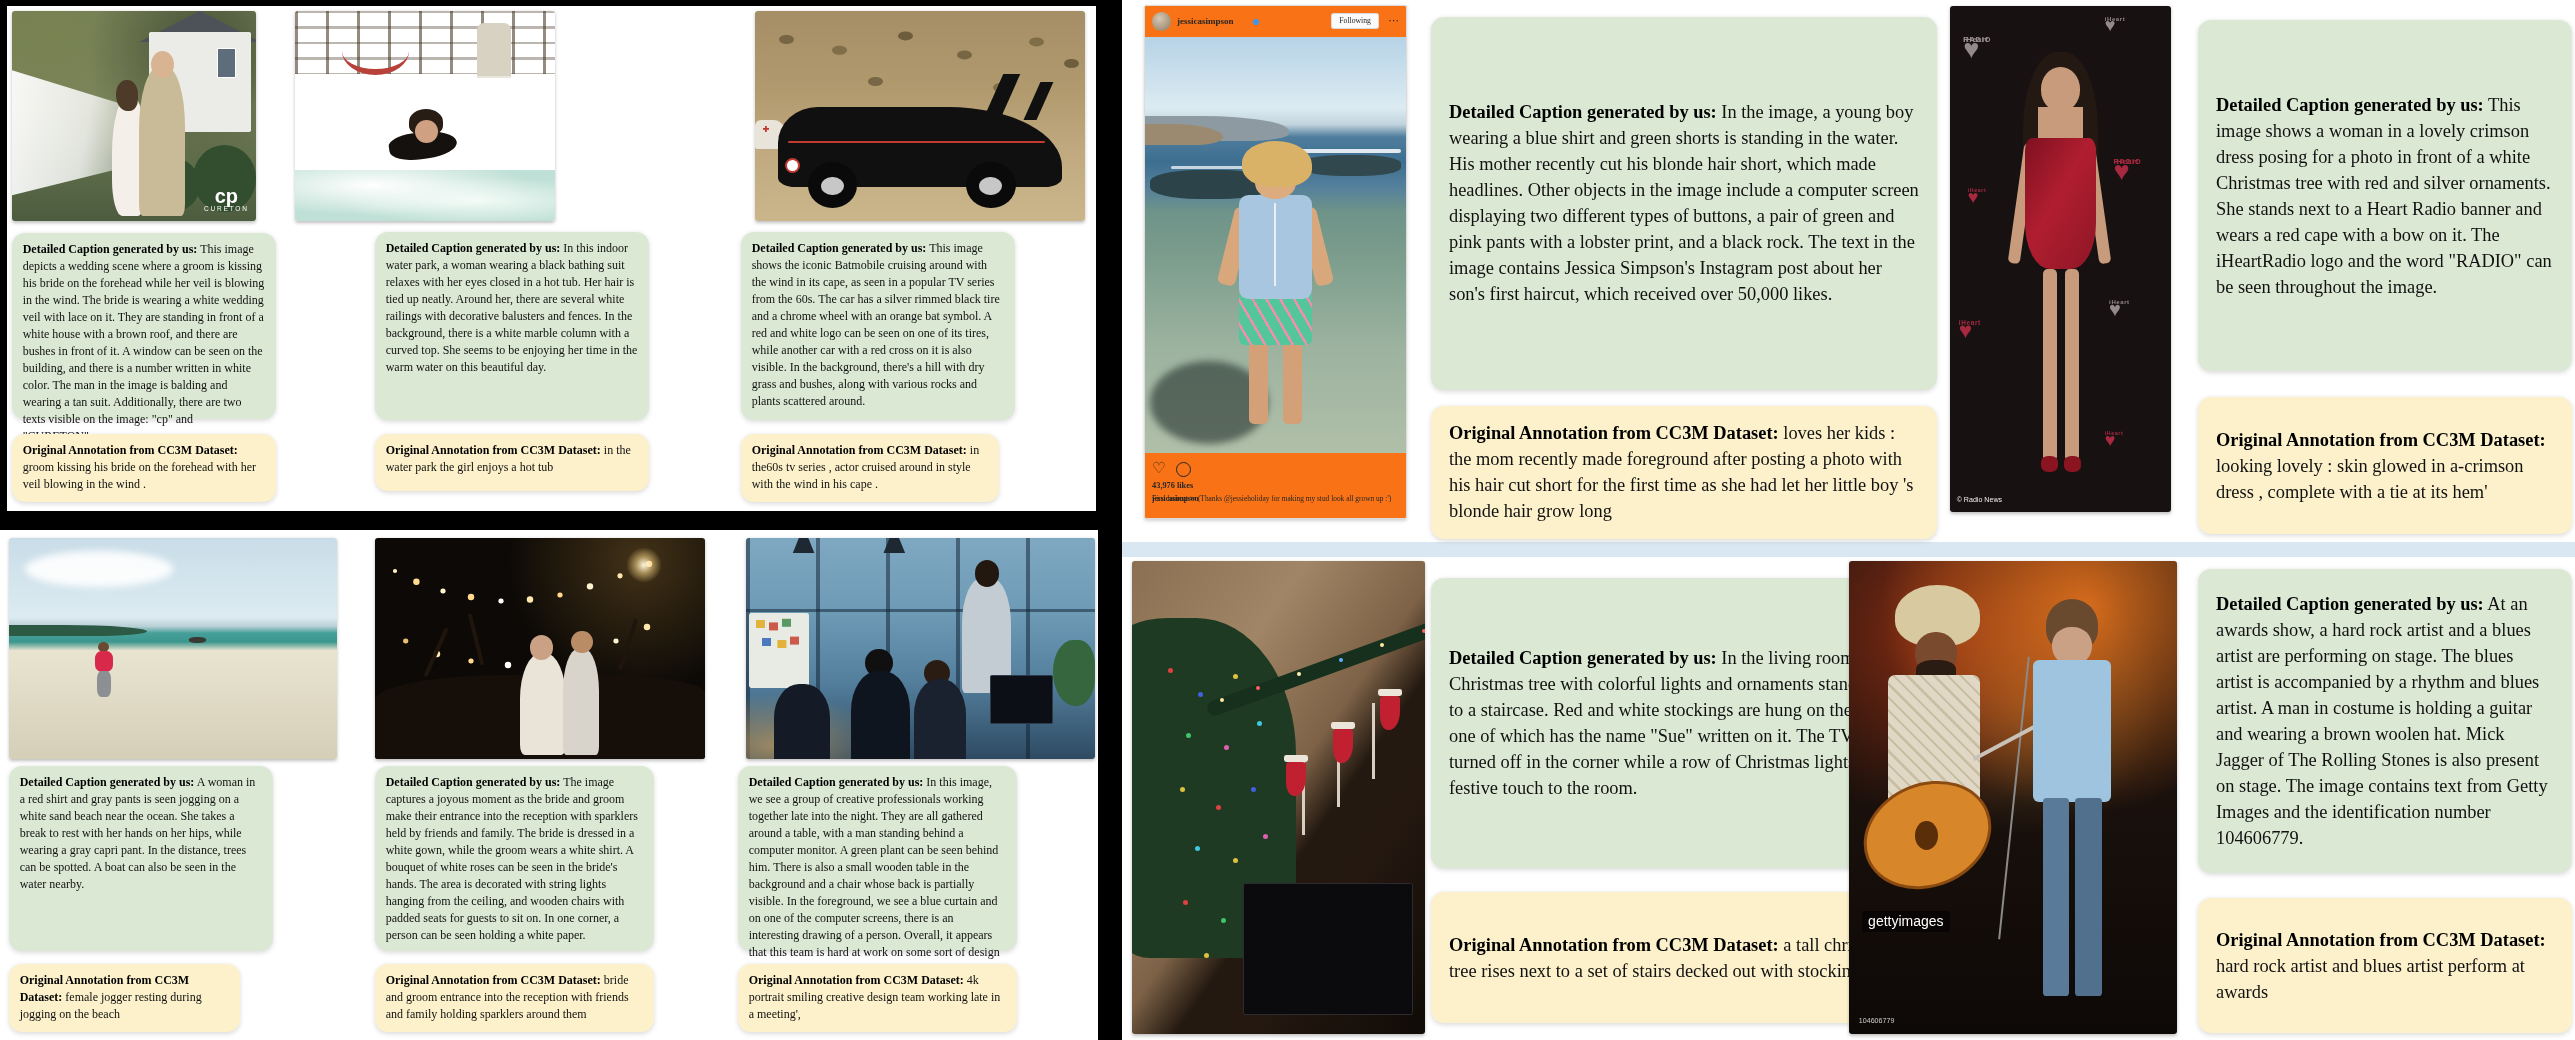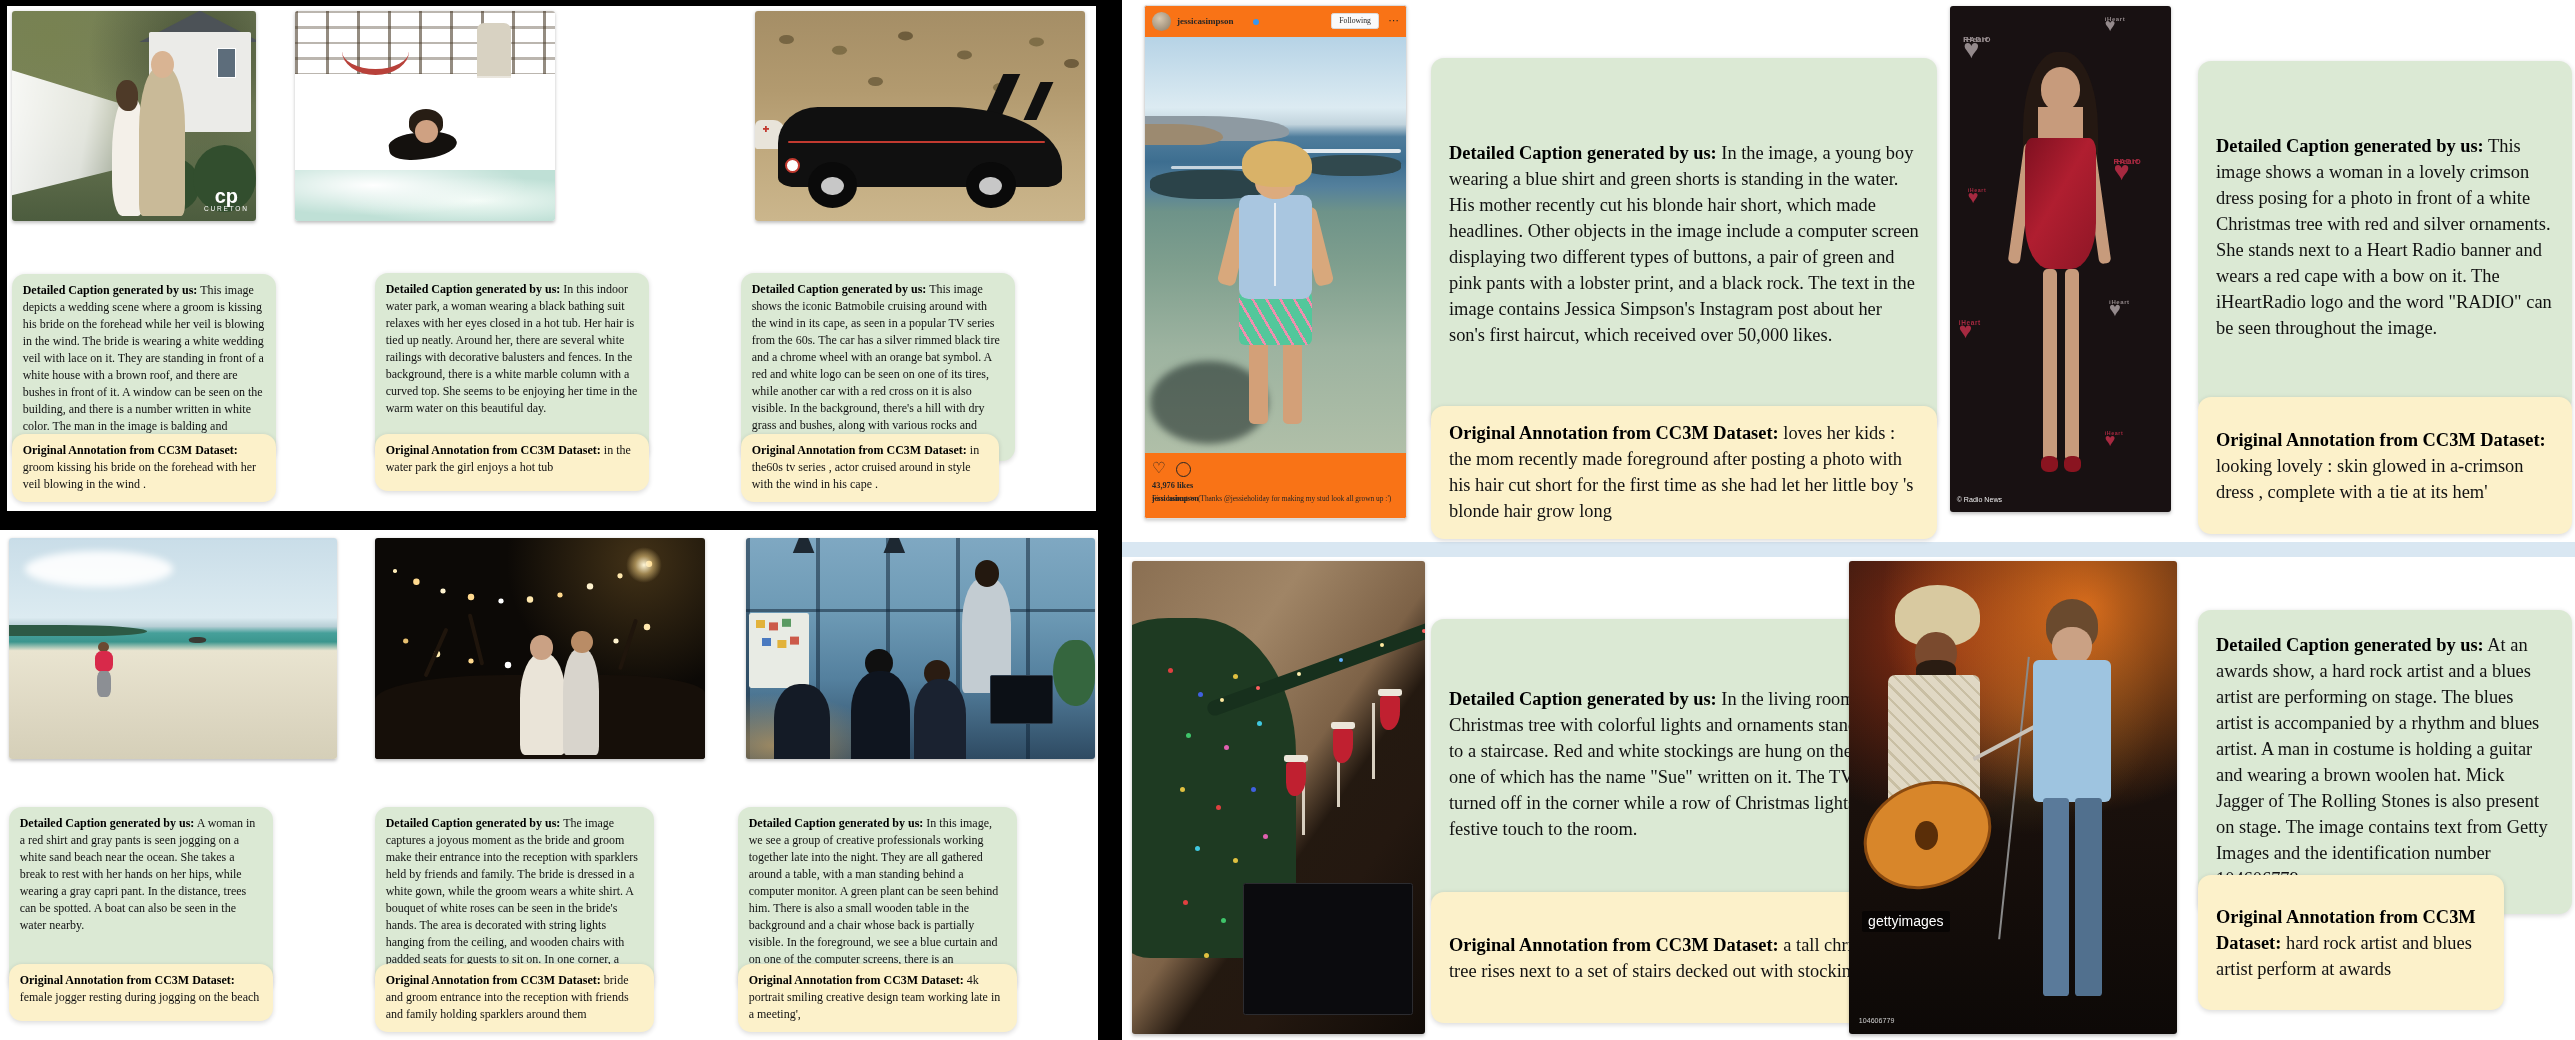--- a/index.html
+++ b/index.html
@@ -5,21 +5,21 @@
   html,body{margin:0;padding:0;background:#ffffff;}
   body{width:2576px;height:1041px;position:relative;overflow:hidden;
        font-family:"Liberation Serif", serif;color:#111;}
   .abs{position:absolute;}
   
   .frame-black{background:#000;}
   .frame-inner{background:#fff;}
   .row-sep{background:#d9e7f2;}
   
   .box{position:absolute;border-radius:13px;box-shadow:0 1.8px 5.3px rgba(0,0,0,.14);}
-  .green{background:#dbe9d4;margin-top:41px;}
+  .green{background:#dbe9d4;}
   .yellow{background:#fcf1ca;}
   .lbox{font-size:12px;line-height:17px;padding:8.3px 10.7px;box-sizing:border-box;}
   .rbox{font-size:18.4px;line-height:26px;padding:14.3px 18px;box-sizing:border-box;
         display:flex;align-items:center;}
   .lbox p,.rbox p{margin:0;}
   .lead{font-weight:bold;color:#000;}
   
   .img{position:absolute;overflow:hidden;border-radius:3px;box-shadow:0 1.2px 3.6px rgba(0,0,0,.25);}
   .img *{position:absolute;}
   
@@ -324,21 +324,21 @@
   <div class="i6-p3h"></div>
   <div class="i6-p1"></div>
   <div class="i6-p2"></div>
   <div class="i6-p3"></div>
   <div class="i6-mon"></div>
 </div>
 
 <div class="box green lbox" style="left:9px;top:766px;width:264px;height:185px">
   <p><b class="lead">Detailed Caption generated by us:</b> <span>A woman in a red shirt and gray pants is seen jogging on a white sand beach near the ocean. She takes a break to rest with her hands on her hips, while wearing a gray capri pant. In the distance, trees can be spotted. A boat can also be seen in the water nearby.</span></p>
 </div>
-<div class="box yellow lbox" style="left:9px;top:964px;width:264px;min-height:57px">
+<div class="box yellow lbox" style="left:9px;top:964px;width:231px;min-height:57px">
   <p><b class="lead">Original Annotation from CC3M Dataset:</b> <span>female jogger resting during jogging on the beach</span></p>
 </div>
 
 <div class="box green lbox" style="left:375px;top:766px;width:279px;height:185px">
   <p><b class="lead">Detailed Caption generated by us:</b> <span>The image captures a joyous moment as the bride and groom make their entrance into the reception with sparklers held by friends and family. The bride is dressed in a white gown, while the groom wears a white shirt. A bouquet of white roses can be seen in the bride's hands. The area is decorated with string lights hanging from the ceiling, and wooden chairs with padded seats for guests to sit on. In one corner, a person can be seen holding a white paper.</span></p>
 </div>
 <div class="box yellow lbox" style="left:375px;top:964px;width:279px;min-height:65px">
   <p><b class="lead">Original Annotation from CC3M Dataset:</b> <span>bride and groom entrance into the reception with friends and family holding sparklers around them</span></p>
 </div>
 
@@ -478,16 +478,16 @@
   <div class="i10-shirt"></div>
   <div class="i10-jean1"></div>
   <div class="i10-jean2"></div>
   <div class="i10-getty">gettyimages</div>
   <div class="i10-id">104606779</div>
 </div>
 
 <div class="box green rbox" style="left:2198px;top:569px;width:374px;height:304px">
   <p><b class="lead">Detailed Caption generated by us:</b> <span>At an awards show, a hard rock artist and a blues artist are performing on stage. The blues artist is accompanied by a rhythm and blues artist. A man in costume is holding a guitar and wearing a brown woolen hat. Mick Jagger of The Rolling Stones is also present on stage. The image contains text from Getty Images and the identification number 104606779.</span></p>
 </div>
-<div class="box yellow rbox" style="left:2198px;top:875px;width:306px;min-height:135px">
+<div class="box yellow rbox" style="left:2198px;top:898px;width:374px;min-height:135px">
   <p><b class="lead">Original Annotation from CC3M Dataset:</b> <span>hard rock artist and blues artist perform at awards</span></p>
 </div>
 
 
 </body></html>

